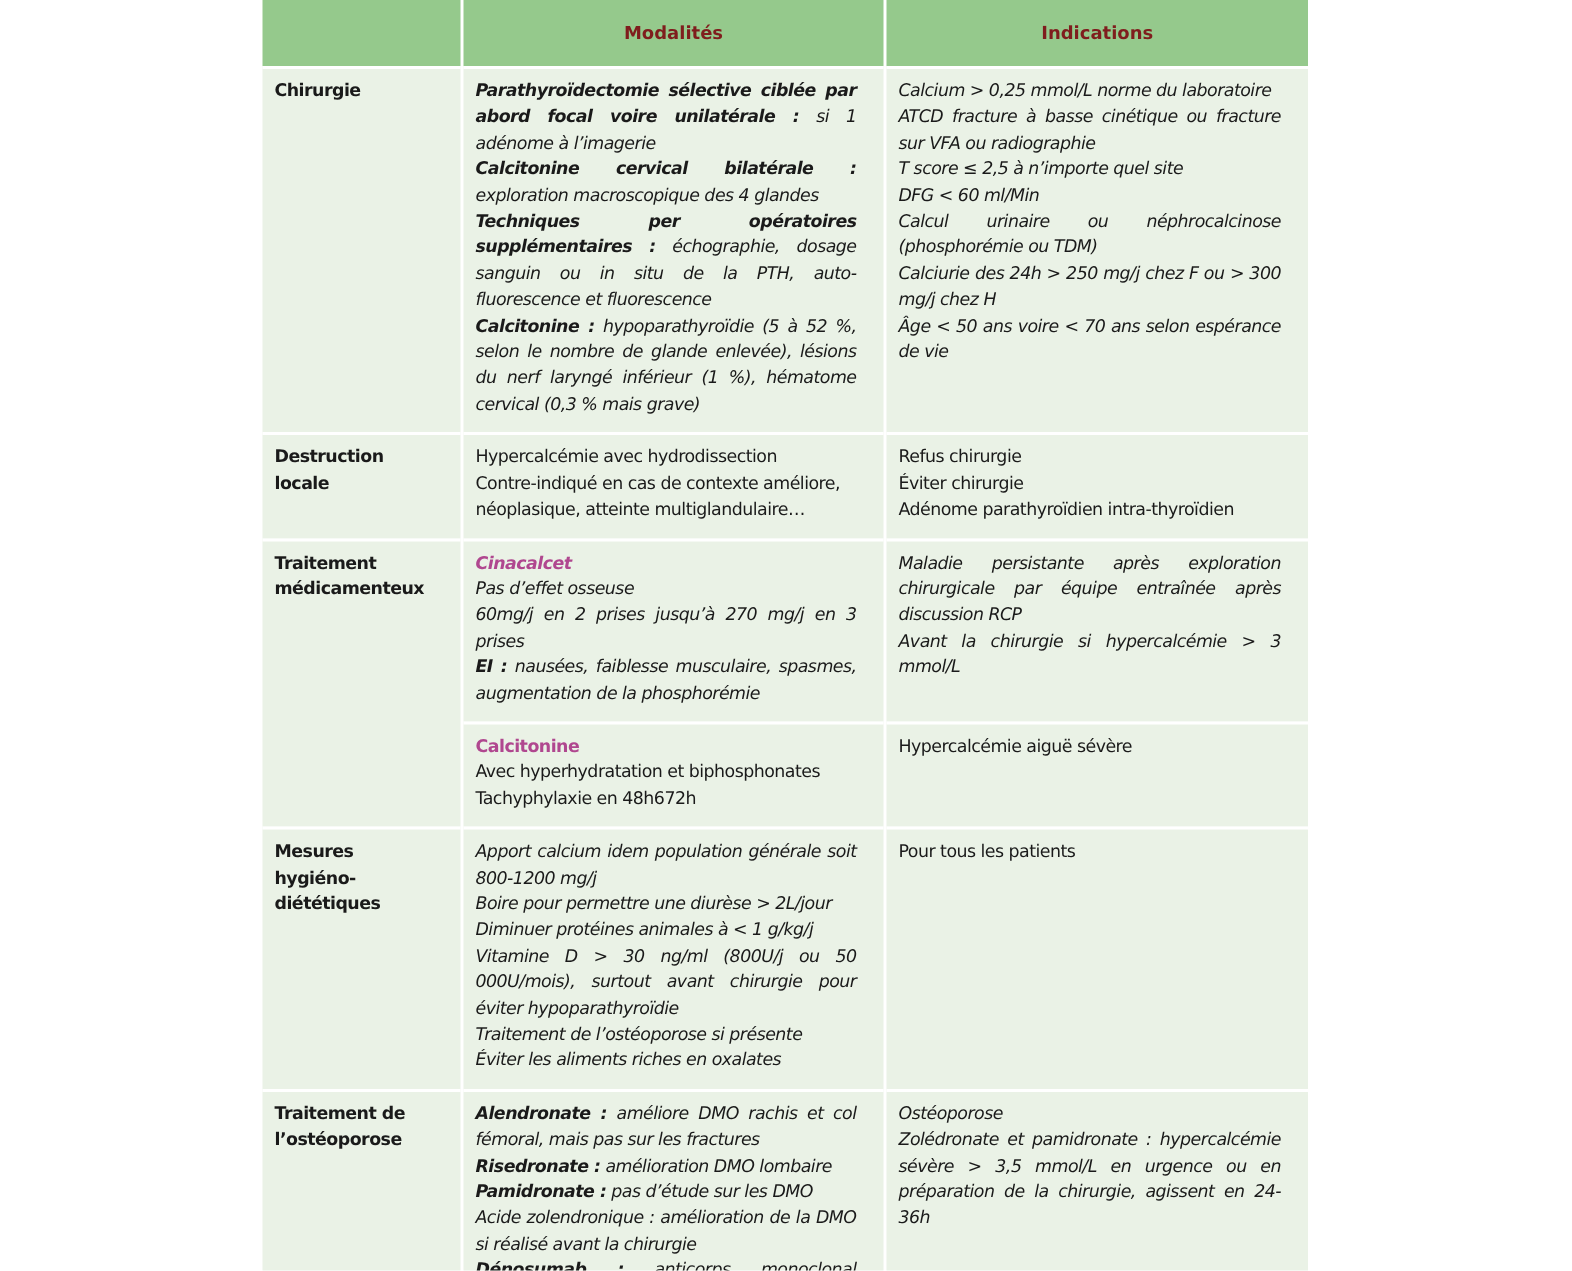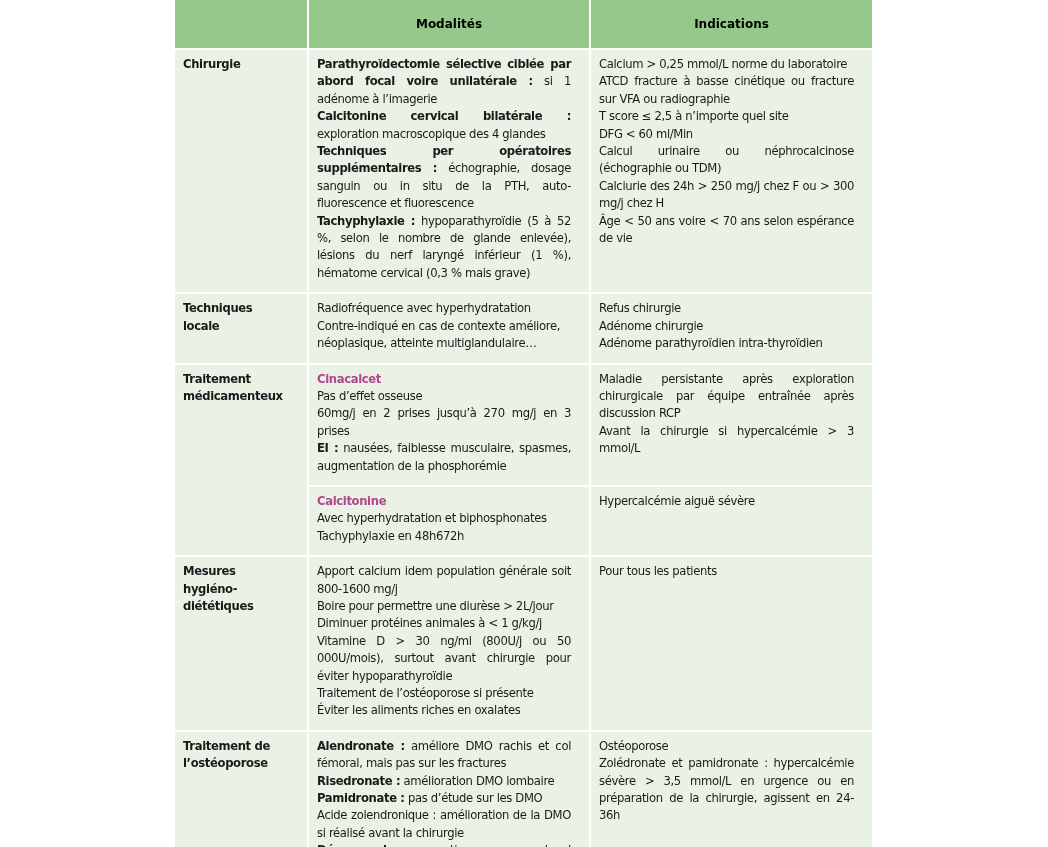--- a/index.html
+++ b/index.html
@@ -1,26 +1,26 @@
 <!DOCTYPE html>
 <html><head>
 <meta charset="utf-8">
 <style>
   html, body { margin:0; padding:0; background:#ffffff; }
   body { width:1048px; height:847px; position:relative; overflow:hidden;
          font-family:"DejaVu Sans", sans-serif; color:#1a1a1a; }
   table.main { position:absolute; left:175px; top:0; width:697px;
                border-collapse:separate; border-spacing:2px 0; margin-left:-2px; table-layout:fixed; }
   col.c1 { width:132px; } col.c2 { width:280px; } col.c3 { width:281px; }
-  th { background:#95c98c; color:#000000; font-weight:bold; font-size:12px;
-       height:28px; padding:10px; text-align:center; vertical-align:middle; }
+  th { background:#95c98c; color:#7f1d1d; font-weight:bold; font-size:12px;
+       height:44px; padding:0; text-align:center; vertical-align:middle; }
   td { background:#eaf2e6; vertical-align:top; font-size:11.6px; line-height:17.4px;
        padding:6px 18px 10px 8px; border-top:2px solid #ffffff; letter-spacing:-0.35px; }
   td.label { font-weight:bold; padding-left:8px; }
-  td.mod { text-align:justify; }
+  td.mod { text-align:justify;font-style:italic; }
   .line { display:block; }
   .b { font-weight:bold; }
   .drug { color:#b0478f; font-weight:bold; display:block; }
   tr.r1 td { height:204px; }
   tr.r2 td { height:49px; }
   tr.r3a td { height:81px; }
   tr.r3b td { height:47px; }
   tr.r4 td { height:153px; }
   tr.r5 td { height:187px; }
 </style>
@@ -41,42 +41,42 @@
     </tr>
   </thead>
   <tbody>
 
     <tr class="r1">
       <td class="label">Chirurgie</td>
       <td class="mod">
         <span class="line"><span class="b">Parathyroïdectomie sélective ciblée par abord focal voire unilatérale :</span><span> si 1 adénome à l’imagerie</span></span>
         <span class="line"><span class="b">Calcitonine cervical bilatérale :</span><span> exploration macroscopique des 4 glandes</span></span>
         <span class="line"><span class="b">Techniques per opératoires supplémentaires :</span><span> échographie, dosage sanguin ou in situ de la PTH, auto-fluorescence et fluorescence</span></span>
-        <span class="line"><span class="b">Tachyphylaxie :</span><span> hypoparathyroïdie (5 à 52 %, selon le nombre de glande enlevée), lésions du nerf laryngé inférieur (1 %), hématome cervical (0,3 % mais grave)</span></span>
+        <span class="line"><span class="b">Calcitonine :</span><span> hypoparathyroïdie (5 à 52 %, selon le nombre de glande enlevée), lésions du nerf laryngé inférieur (1 %), hématome cervical (0,3 % mais grave)</span></span>
       </td>
       <td class="mod">
         <span class="line">Calcium &gt; 0,25 mmol/L norme du laboratoire</span>
         <span class="line">ATCD fracture à basse cinétique ou fracture sur VFA ou radiographie</span>
         <span class="line">T score ≤ 2,5 à n’importe quel site</span>
         <span class="line">DFG &lt; 60 ml/Min</span>
-        <span class="line">Calcul urinaire ou néphrocalcinose (échographie ou TDM)</span>
+        <span class="line">Calcul urinaire ou néphrocalcinose (phosphorémie ou TDM)</span>
         <span class="line">Calciurie des 24h &gt; 250 mg/j chez F ou &gt; 300 mg/j chez H</span>
         <span class="line">Âge &lt; 50 ans voire &lt; 70 ans selon espérance de vie</span>
       </td>
     </tr>
 
     <tr class="r2">
-      <td class="label">Techniques locale</td>
+      <td class="label">Destruction locale</td>
       <td>
-        <span class="line">Radiofréquence avec hyperhydratation</span>
+        <span class="line">Hypercalcémie avec hydrodissection</span>
         <span class="line">Contre-indiqué en cas de contexte améliore, néoplasique, atteinte multiglandulaire…</span>
       </td>
       <td>
         <span class="line">Refus chirurgie</span>
-        <span class="line">Adénome chirurgie</span>
+        <span class="line">Éviter chirurgie</span>
         <span class="line">Adénome parathyroïdien intra-thyroïdien</span>
       </td>
     </tr>
 
     <tr class="r3a">
       <td class="label" rowspan="2">Traitement médicamenteux</td>
       <td class="mod">
         <span class="drug">Cinacalcet</span>
         <span class="line">Pas d’effet osseuse</span>
         <span class="line">60mg/j en 2 prises jusqu’à 270 mg/j en 3 prises</span>
@@ -95,21 +95,21 @@
         <span class="line">Tachyphylaxie en 48h672h</span>
       </td>
       <td>
         <span class="line">Hypercalcémie aiguë sévère</span>
       </td>
     </tr>
 
     <tr class="r4">
       <td class="label">Mesures hygiéno-diététiques</td>
       <td class="mod">
-        <span class="line">Apport calcium idem population générale soit 800-1600 mg/j</span>
+        <span class="line">Apport calcium idem population générale soit 800-1200 mg/j</span>
         <span class="line">Boire pour permettre une diurèse &gt; 2L/jour</span>
         <span class="line">Diminuer protéines animales à &lt; 1 g/kg/j</span>
         <span class="line">Vitamine D &gt; 30 ng/ml (800U/j ou 50 000U/mois), surtout avant chirurgie pour éviter hypoparathyroïdie</span>
         <span class="line">Traitement de l’ostéoporose si présente</span>
         <span class="line">Éviter les aliments riches en oxalates</span>
       </td>
       <td>
         <span class="line">Pour tous les patients</span>
       </td>
     </tr>

